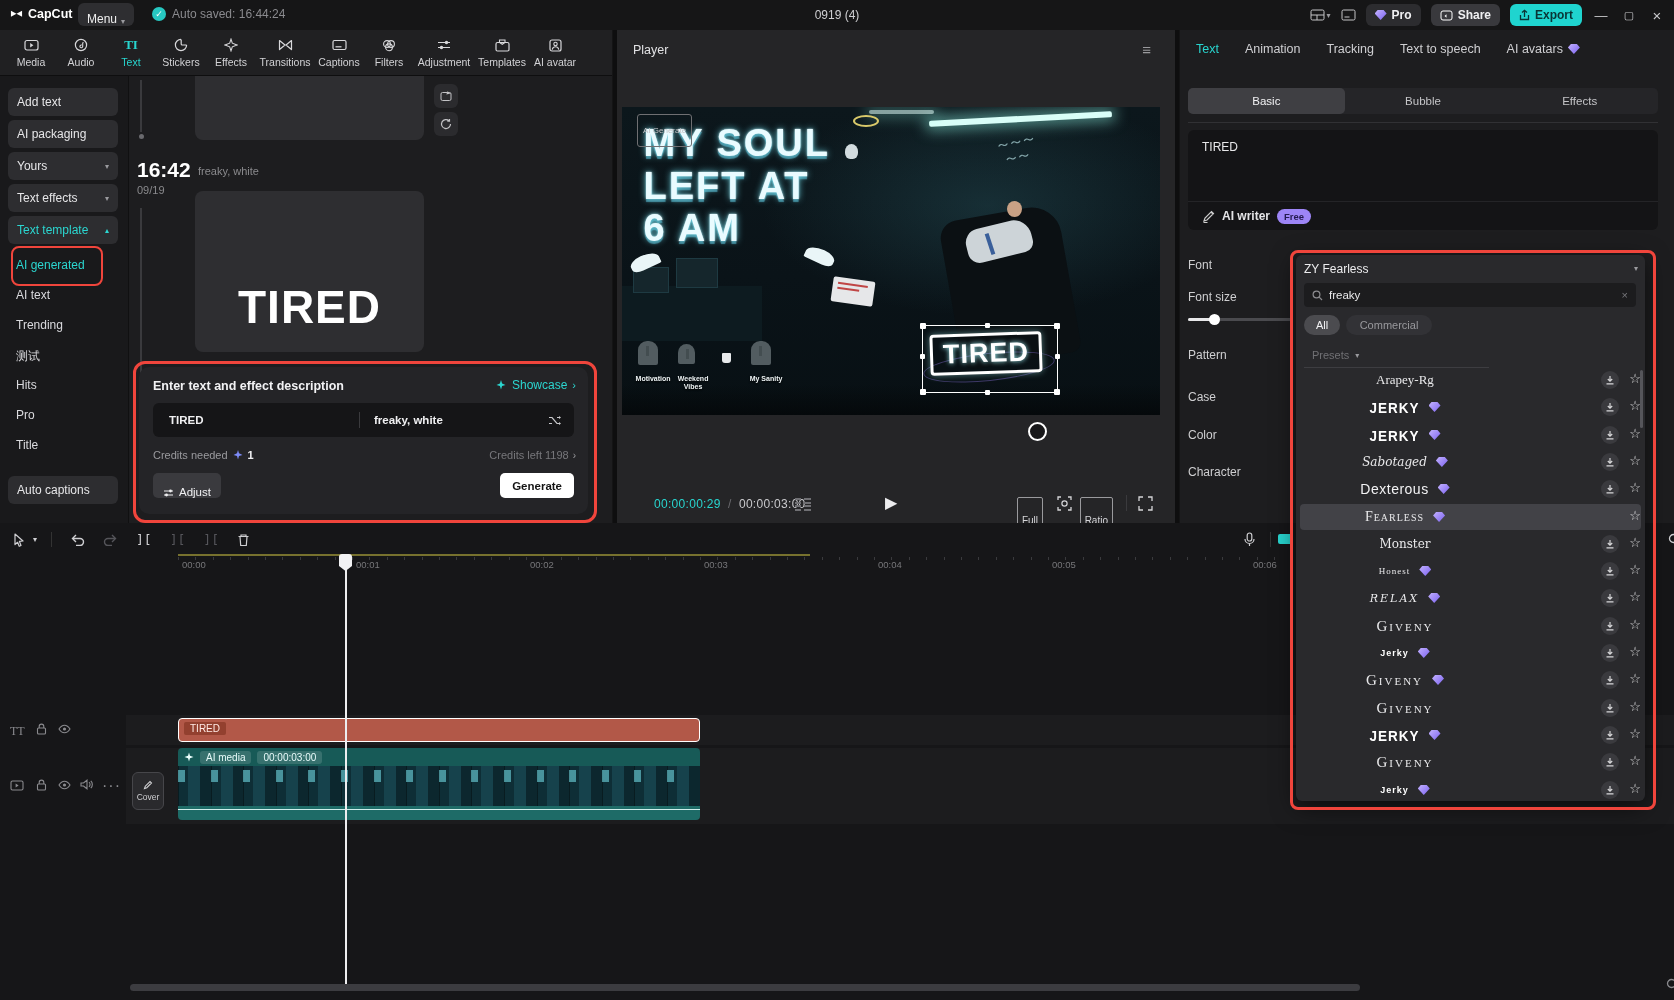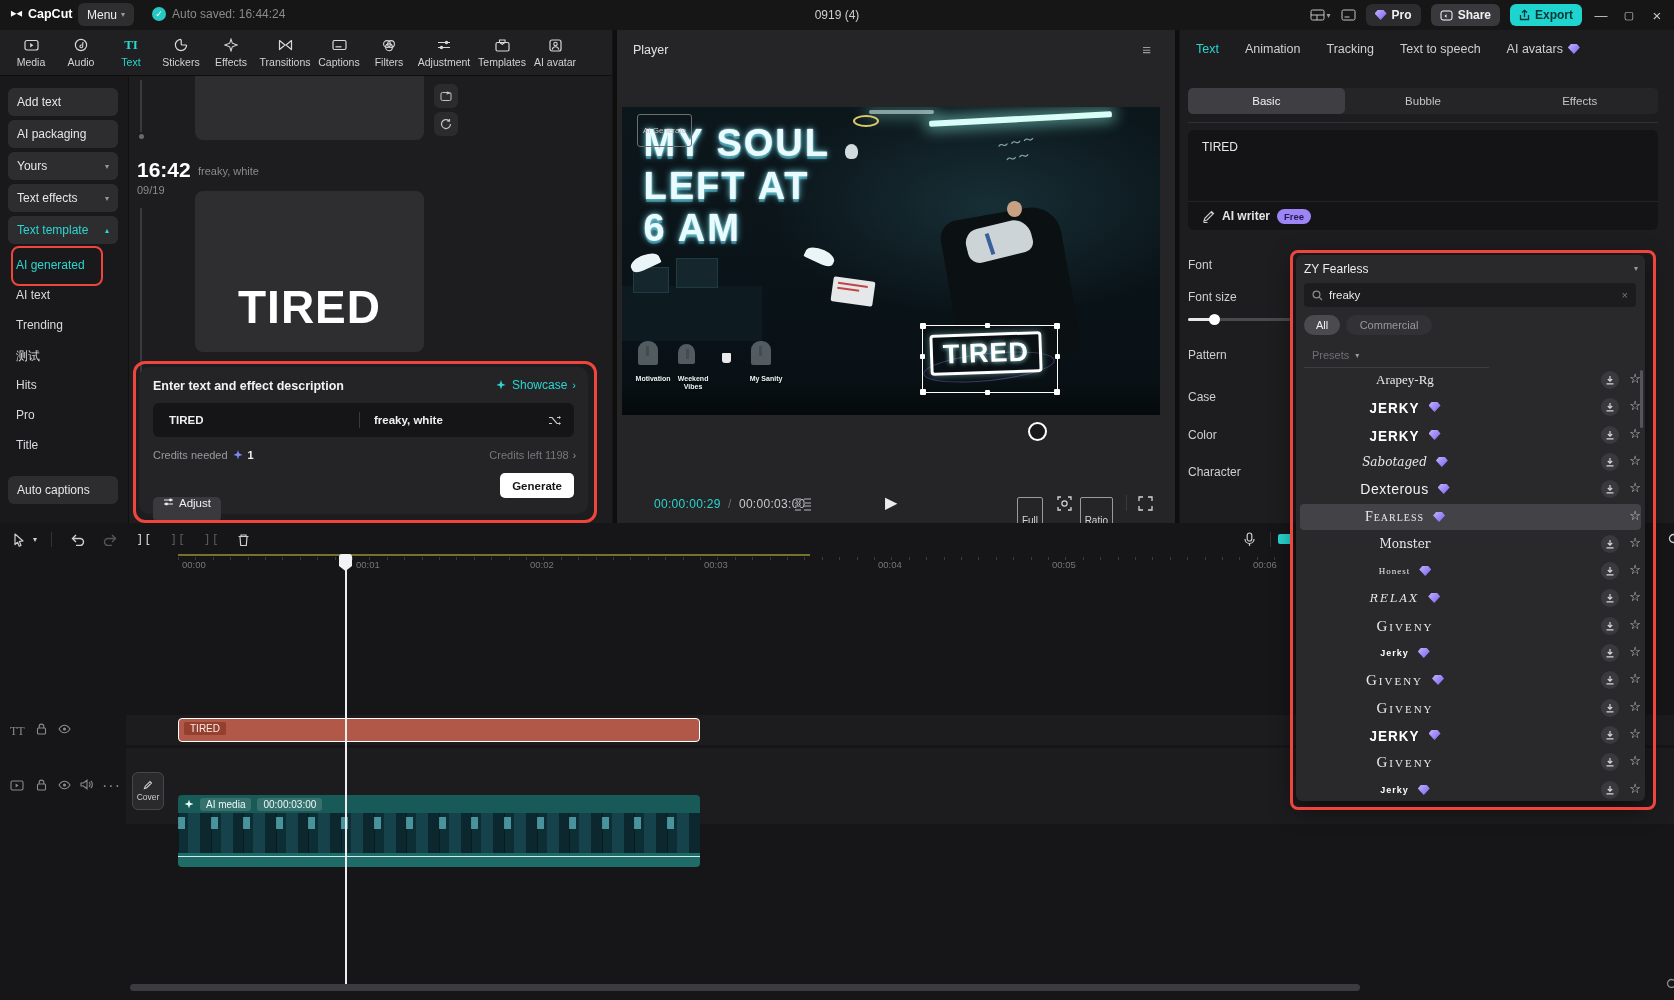--- a/index.html
+++ b/index.html
@@ -4,21 +4,21 @@
 <style>
   html,body{margin:0;padding:0;background:#000;}
   .app{position:relative;width:1674px;height:1000px;background:#141415;
        font-family:"Liberation Sans",sans-serif;color:#ddd;overflow:hidden;
        -webkit-font-smoothing:antialiased;}
   .abs{position:absolute;}
   svg{display:block;}
   
   .titlebar{position:absolute;left:0;top:0;width:1674px;height:30px;background:#161617;}
   .logo{position:absolute;left:10px;top:7px;display:flex;align-items:center;gap:5px;color:#fff;font-weight:bold;font-size:12.5px;}
-  .menu-pill{position:absolute;left:78px;top:3px;height:23px;padding:0 9px;background:#2e2e31;border-radius:6px;display:flex;align-items:center;gap:4px;font-size:12px;color:#eee;}
+  .menu-pill{position:absolute;left:78px;top:3px;height:23px;padding:0 9px;background:#2e2e31;border-radius:6px;display:flex;align-items:flex-end;gap:4px;font-size:12px;color:#eee;}
   .autosave{position:absolute;left:152px;top:7px;display:flex;align-items:center;gap:6px;font-size:12px;color:#8a8a8e;}
   .chk{width:14px;height:14px;border-radius:50%;background:#27c8c2;color:#fff;font-size:9px;display:flex;align-items:center;justify-content:center;}
   .doc-title{position:absolute;left:0;right:0;top:8px;text-align:center;font-size:12px;color:#cfcfd2;}
   .tb-right{position:absolute;right:8px;top:0;height:30px;display:flex;align-items:center;gap:10px;}
   .pill{height:22px;padding:0 9px;border-radius:6px;display:flex;align-items:center;gap:5px;font-size:12px;}
   .pill.pro{background:#2c2c2f;color:#f0f0f2;font-weight:bold;}
   .pill.share{background:#39393d;color:#f0f0f2;font-weight:bold;}
   .pill.export{background:#1fd4cf;color:#093435;font-weight:bold;}
   .wbtn{color:#c9c9cc;font-size:13px;width:18px;text-align:center;}
   .gem{width:12px;height:10px;background:linear-gradient(135deg,#c3b2ff,#7b61f0);clip-path:polygon(25% 0,75% 0,100% 35%,50% 100%,0 35%);}
@@ -44,21 +44,21 @@
   .form-card{position:absolute;left:139px;top:367px;width:449px;height:147px;background:#242427;border-radius:10px;}
   .form-title{position:absolute;left:14px;top:12px;font-size:12.5px;font-weight:bold;color:#f2f2f4;}
   .showcase{position:absolute;right:12px;top:11px;display:flex;align-items:center;gap:5px;font-size:12px;color:#2bd6d0;}
   .inp-row{position:absolute;left:14px;top:36px;width:421px;height:34px;background:#151517;border-radius:6px;display:flex;align-items:center;}
   .inp-row .seg1{width:190px;padding-left:16px;font-size:11.5px;font-weight:bold;color:#f0f0f2;}
   .inp-row .vdiv{width:1px;height:16px;background:#3a3a3d;}
   .inp-row .seg2{flex:1;padding-left:14px;font-size:11.5px;font-weight:bold;color:#f0f0f2;}
   .credits{position:absolute;left:14px;top:82px;display:flex;align-items:center;gap:5px;font-size:11px;color:#9a9a9e;}
   .credits b{color:#f0f0f2;font-weight:bold;}
   .credits-left{position:absolute;right:12px;top:82px;font-size:11px;color:#77777b;display:flex;gap:4px;align-items:center;}
-  .adjust-btn{position:absolute;left:14px;top:106px;height:25px;padding:0 10px;background:#3a3a3e;border-radius:5px;display:flex;align-items:flex-start;gap:5px;font-size:11.5px;color:#f0f0f2;margin-top:24px;}
+  .adjust-btn{position:absolute;left:14px;top:106px;height:25px;padding:0 10px;background:#3a3a3e;border-radius:5px;display:flex;align-items:flex-end;gap:5px;font-size:11.5px;color:#f0f0f2;}
   .gen-btn{position:absolute;right:14px;top:106px;height:25px;padding:0 12px;background:#fff;border-radius:5px;display:flex;align-items:center;font-size:11.5px;font-weight:bold;color:#141414;}
   
   .player{position:absolute;left:613px;top:30px;width:566px;height:493px;background:#252527;border-left:4px solid #0e0e0f;border-right:4px solid #0e0e0f;box-sizing:border-box;}
   .player-h{position:absolute;left:16px;top:13px;font-size:12.5px;color:#e2e2e4;}
   .burger{position:absolute;right:24px;top:11px;color:#9a9a9d;font-size:15px;}
   .video{position:absolute;left:5px;top:77px;width:538px;height:308px;background:
      radial-gradient(70% 60% at 68% 32%, rgba(45,95,105,.35), transparent 60%),
      linear-gradient(180deg,#0c171c 0%,#0a1318 55%,#081014 100%);overflow:hidden;}
   .vtitle{position:absolute;left:4%;top:5%;font-weight:900;font-size:38px;line-height:1.12;color:#e9fbff;letter-spacing:2px;
      text-shadow:0 0 7px rgba(110,220,235,.9),0 3px 1px rgba(70,150,170,.8),0 0 2px #fff;}
@@ -147,21 +147,21 @@
   .tl-div{width:1px;height:15px;background:#333;margin-left:14px;}
   .ruler-lab{position:absolute;top:36px;font-size:9.5px;color:#77777a;}
   .ticks{position:absolute;left:178px;top:34px;width:1220px;height:3px;
      background:repeating-linear-gradient(90deg,#3a3a3d 0 1px,transparent 1px 17.4px);}
   .oliveline{position:absolute;left:178px;top:31px;width:632px;height:2px;background:#77712e;}
   .stripe{position:absolute;left:126px;width:1548px;background:#1c1c1e;}
   .hdr-col{position:absolute;left:0;top:55px;width:125px;height:300px;}
   .hicon{color:#8a8a8e;display:flex;align-items:center;}
   .clip-text{position:absolute;left:178px;top:195px;width:522px;height:24px;background:#b25848;border:1.5px solid #fff;border-radius:4px;box-sizing:border-box;}
   .clip-text .tag{position:absolute;left:5px;top:3px;background:#93402f;border-radius:2px;padding:1px 6px;font-size:10px;color:#ffe9e4;}
-  .clip-media{position:absolute;left:178px;top:225px;width:522px;height:72px;border-radius:4px;overflow:hidden;margin-top:47px;}
+  .clip-media{position:absolute;left:178px;top:225px;width:522px;height:72px;border-radius:4px;overflow:hidden;}
   .cm-head{position:absolute;left:0;top:0;right:0;height:18px;background:#175a57;display:flex;align-items:center;gap:6px;padding-left:6px;}
   .cm-chip{background:rgba(255,255,255,.14);border-radius:3px;padding:1px 6px;font-size:10px;color:#e8fbfa;}
   .cm-thumbs{position:absolute;left:0;top:18px;right:0;height:40px;
      background:
        repeating-linear-gradient(90deg,rgba(0,0,0,.4) 0 1px,transparent 1px 32.6px),
        repeating-linear-gradient(90deg,#0e2e36 0 10px,#16424c 10px 22px,#0c272e 22px 32.6px);}
   .cm-thumbs::after{content:"";position:absolute;left:0;top:4px;right:0;height:12px;
      background:repeating-linear-gradient(90deg,rgba(120,230,240,.55) 0 7px,transparent 7px 32.6px);}
   .cm-audio{position:absolute;left:0;bottom:0;right:0;height:14px;background:#1e6b67;}
   .cm-audio::before{content:"";position:absolute;left:0;top:3px;right:0;height:1px;background:#cfeeec;}

